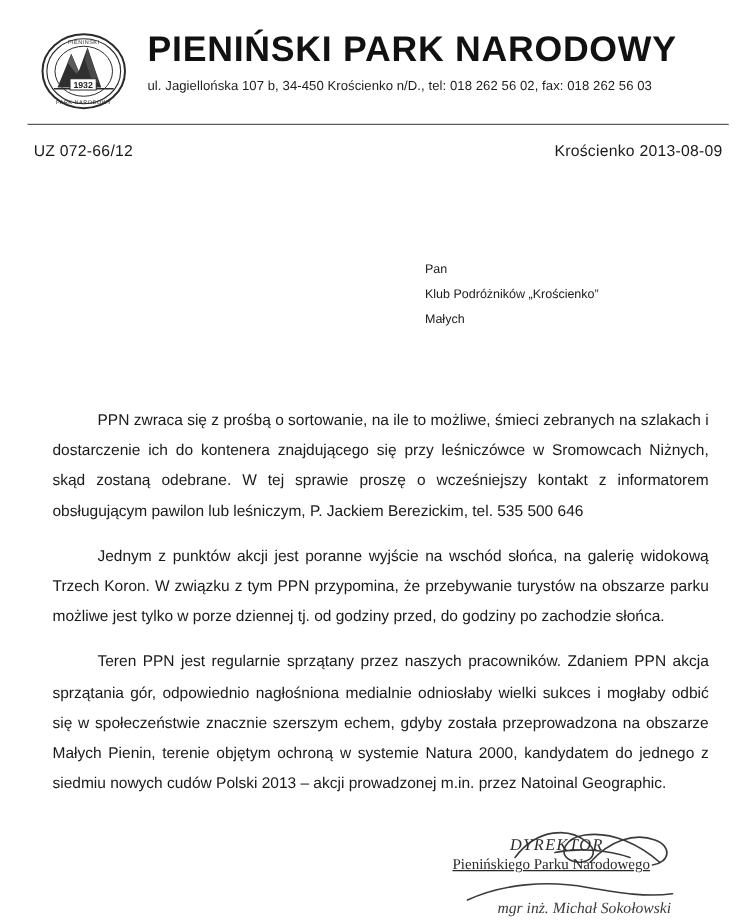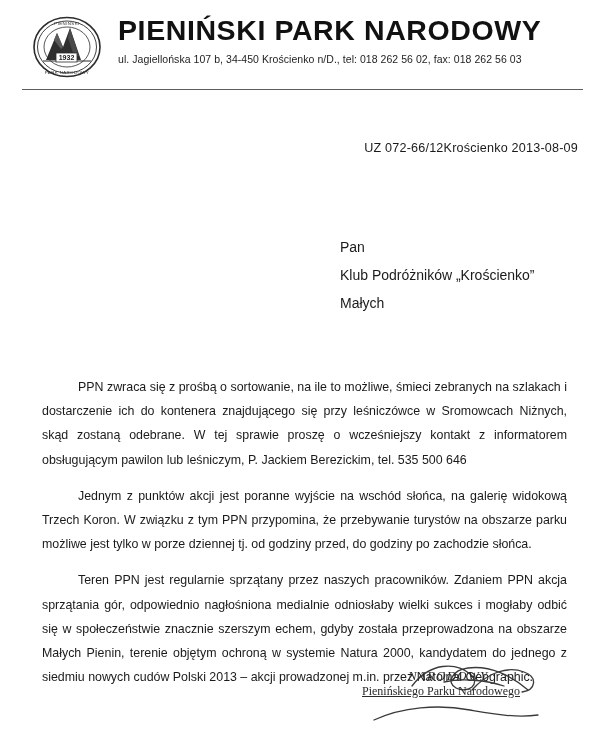--- a/index.html
+++ b/index.html
@@ -20,21 +20,21 @@
     width: 605px;
     height: 737px;
     box-sizing: border-box;
     padding: 0;
   }
 
   
   .letterhead {
     display: flex;
     align-items: flex-start;
-    padding: 14px 28px 0 30px;
+    padding: 24px 28px 0 30px;
   }
   .logo {
     width: 74px;
     height: 62px;
     flex: 0 0 74px;
     position: relative;
     margin-top: 2px;
   }
   .logo svg { display: block; }
 
@@ -62,33 +62,33 @@
 
   .rule {
     height: 1px;
     background: #5d5d5d;
     margin: 11px 22px 0 22px;
   }
 
   
   .refline {
     display: flex;
-    justify-content: flex-end;
+    justify-content: space-between;
     align-items: baseline;
     margin: 14px 27px 0 27px;
     font-size: 12.6px;
   }
   .ref-left { letter-spacing: 0.2px; }
-  .ref-right { letter-spacing: 0.2px; margin-top: 37px; }
+  .ref-right { letter-spacing: 0.2px; }
 
   
   .addressee {
     margin: 78px 0 0 0;
     padding-left: 340px;
-    font-size: 14px;
+    font-size: 10px;
     line-height: 2.0;
   }
   .addressee div { white-space: nowrap; }
 
   
   .body-text {
     margin: 58px 38px 0 42px;
     font-size: 12.4px;
     line-height: 1.95;
     text-align: justify;
@@ -200,17 +200,18 @@
 
   <div class="signature">
     <svg class="sig-scribble" viewBox="0 0 240 66" xmlns="http://www.w3.org/2000/svg">
       <g fill="none" stroke="#3a3a3a" stroke-width="1.3" stroke-linecap="round">
         <path d="M60 26 C78 2, 104 2, 118 14 C130 24, 116 34, 104 28 C94 23, 100 10, 116 8 C138 5, 160 16, 176 30"></path>
         <path d="M120 30 C136 12, 156 6, 172 12 C186 17, 184 30, 170 32"></path>
         <path d="M92 22 C110 18, 134 20, 152 26"></path>
         <path d="M22 60 C50 47, 86 44, 118 50 C142 54, 164 58, 186 55"></path>
       </g>
     </svg>
-    <div class="sig-title">NARODOWY</div>
+    <div class="sig-title">DYREKTOR</div>
     <div class="sig-sub">Pienińskiego Parku Narodowego</div>
+    <div class="sig-name">mgr inż. Michał Sokołowski</div>
   </div>
 
 </div>
 
 </body></html>

